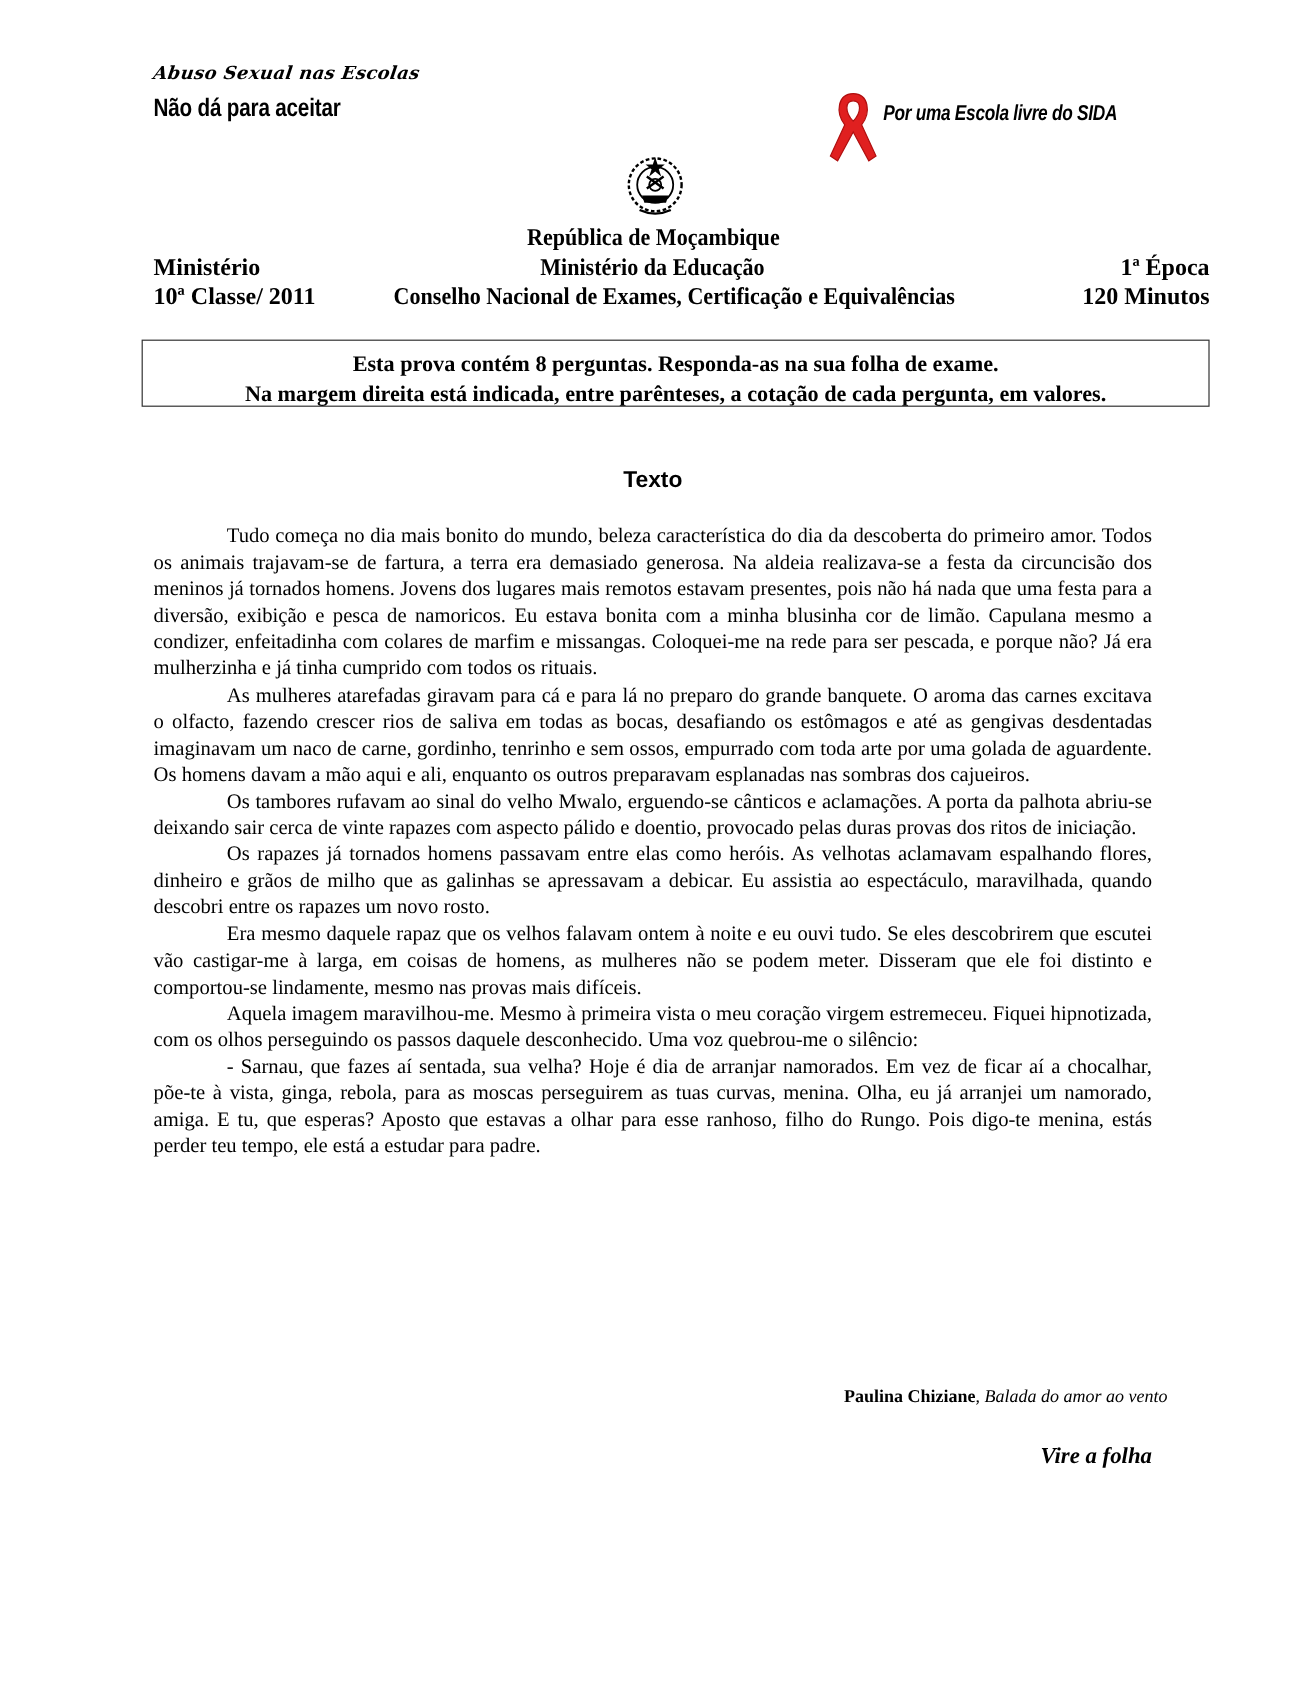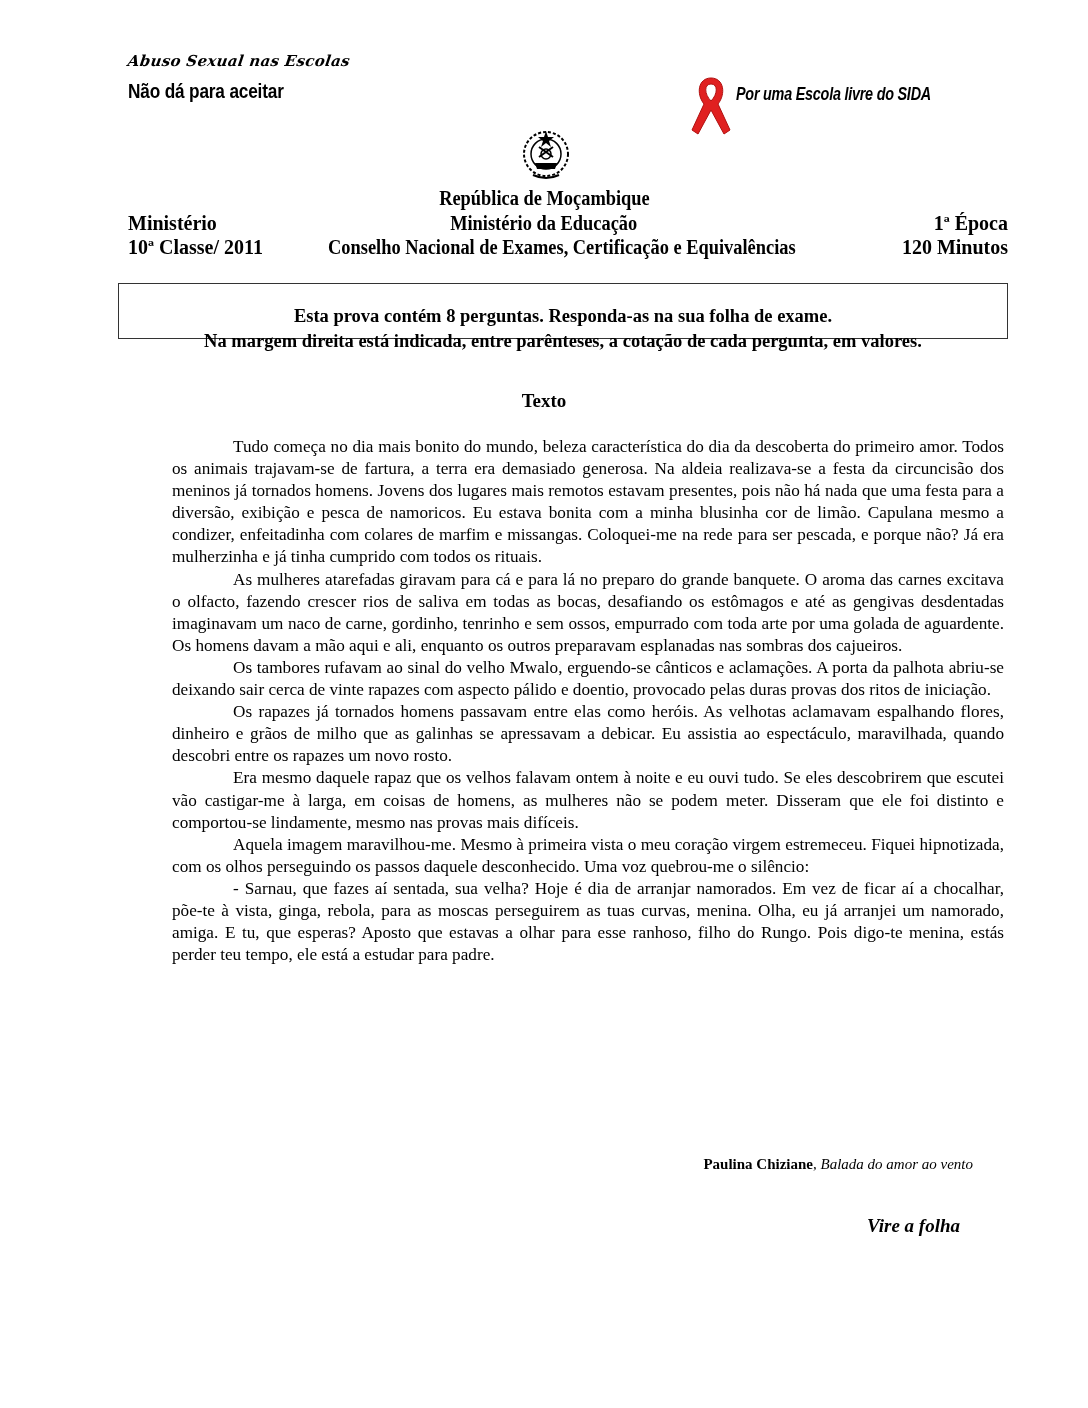--- a/index.html
+++ b/index.html
@@ -23,40 +23,39 @@
     }
     .emblem { left: 521px; top: 127px; width: 50px; height: 56px; }
     .serif-b { font-family: "Liberation Serif", serif; font-weight: bold; font-size: 20px; line-height: 24px; }
     .hdr-center { left: 0; width: 1088px; text-align: center; }
     .hdr-center span { display: inline-block; transform: scaleX(0.92); }
     .hdr-left { left: 128px; }
     .hdr-right { right: 80px; text-align: right; }
     .notice-box {
       left: 118px; top: 283px; width: 890px; height: 56px;
       border: 1.5px solid #333; box-sizing: border-box;
-      text-align: center; padding-top: 20px;
+      text-align: center; padding-top: 8px;
     }
     .notice-box div { font-family: "Liberation Serif", serif; font-weight: bold; font-size: 18.5px; line-height: 25px; }
     .section-title { left: 0; width: 1088px; top: 390px; text-align: center;
-      font-family: Liberation Serif, serif; font-weight: bold; font-size: 19px; }
+      font-family: Liberation Sans, sans-serif; font-weight: bold; font-size: 19px; }
     .body-text {
       left: 128px; top: 436px; width: 832px;
       font-family: "Liberation Serif", serif; font-size: 17.2px; line-height: 22.1px;
       text-align: justify;
-      margin-left: 44px;
     }
     .body-text p { margin: 0; text-indent: 61px; }
     .attribution {
       right: 115px; top: 1156px; font-family: "Liberation Serif", serif; font-size: 15px;
     }
     .attribution b { font-weight: bold; }
     .attribution i { font-style: italic; }
     .turn-page {
       right: 128px; top: 1203px; font-family: "Liberation Serif", serif;
-      font-weight: bold; font-style: italic; font-size: 19px; margin-top: 12px;
+      font-weight: bold; font-style: italic; font-size: 19px;
     }
   </style>
 </head>
 <body>
 
 <div class="abs script-top">Abuso Sexual nas Escolas</div>
 <div class="abs headline">Não dá para aceitar</div>
 
 <div class="abs ribbon-wrap">
   <svg width="50" height="62" viewBox="0 0 50 62">

